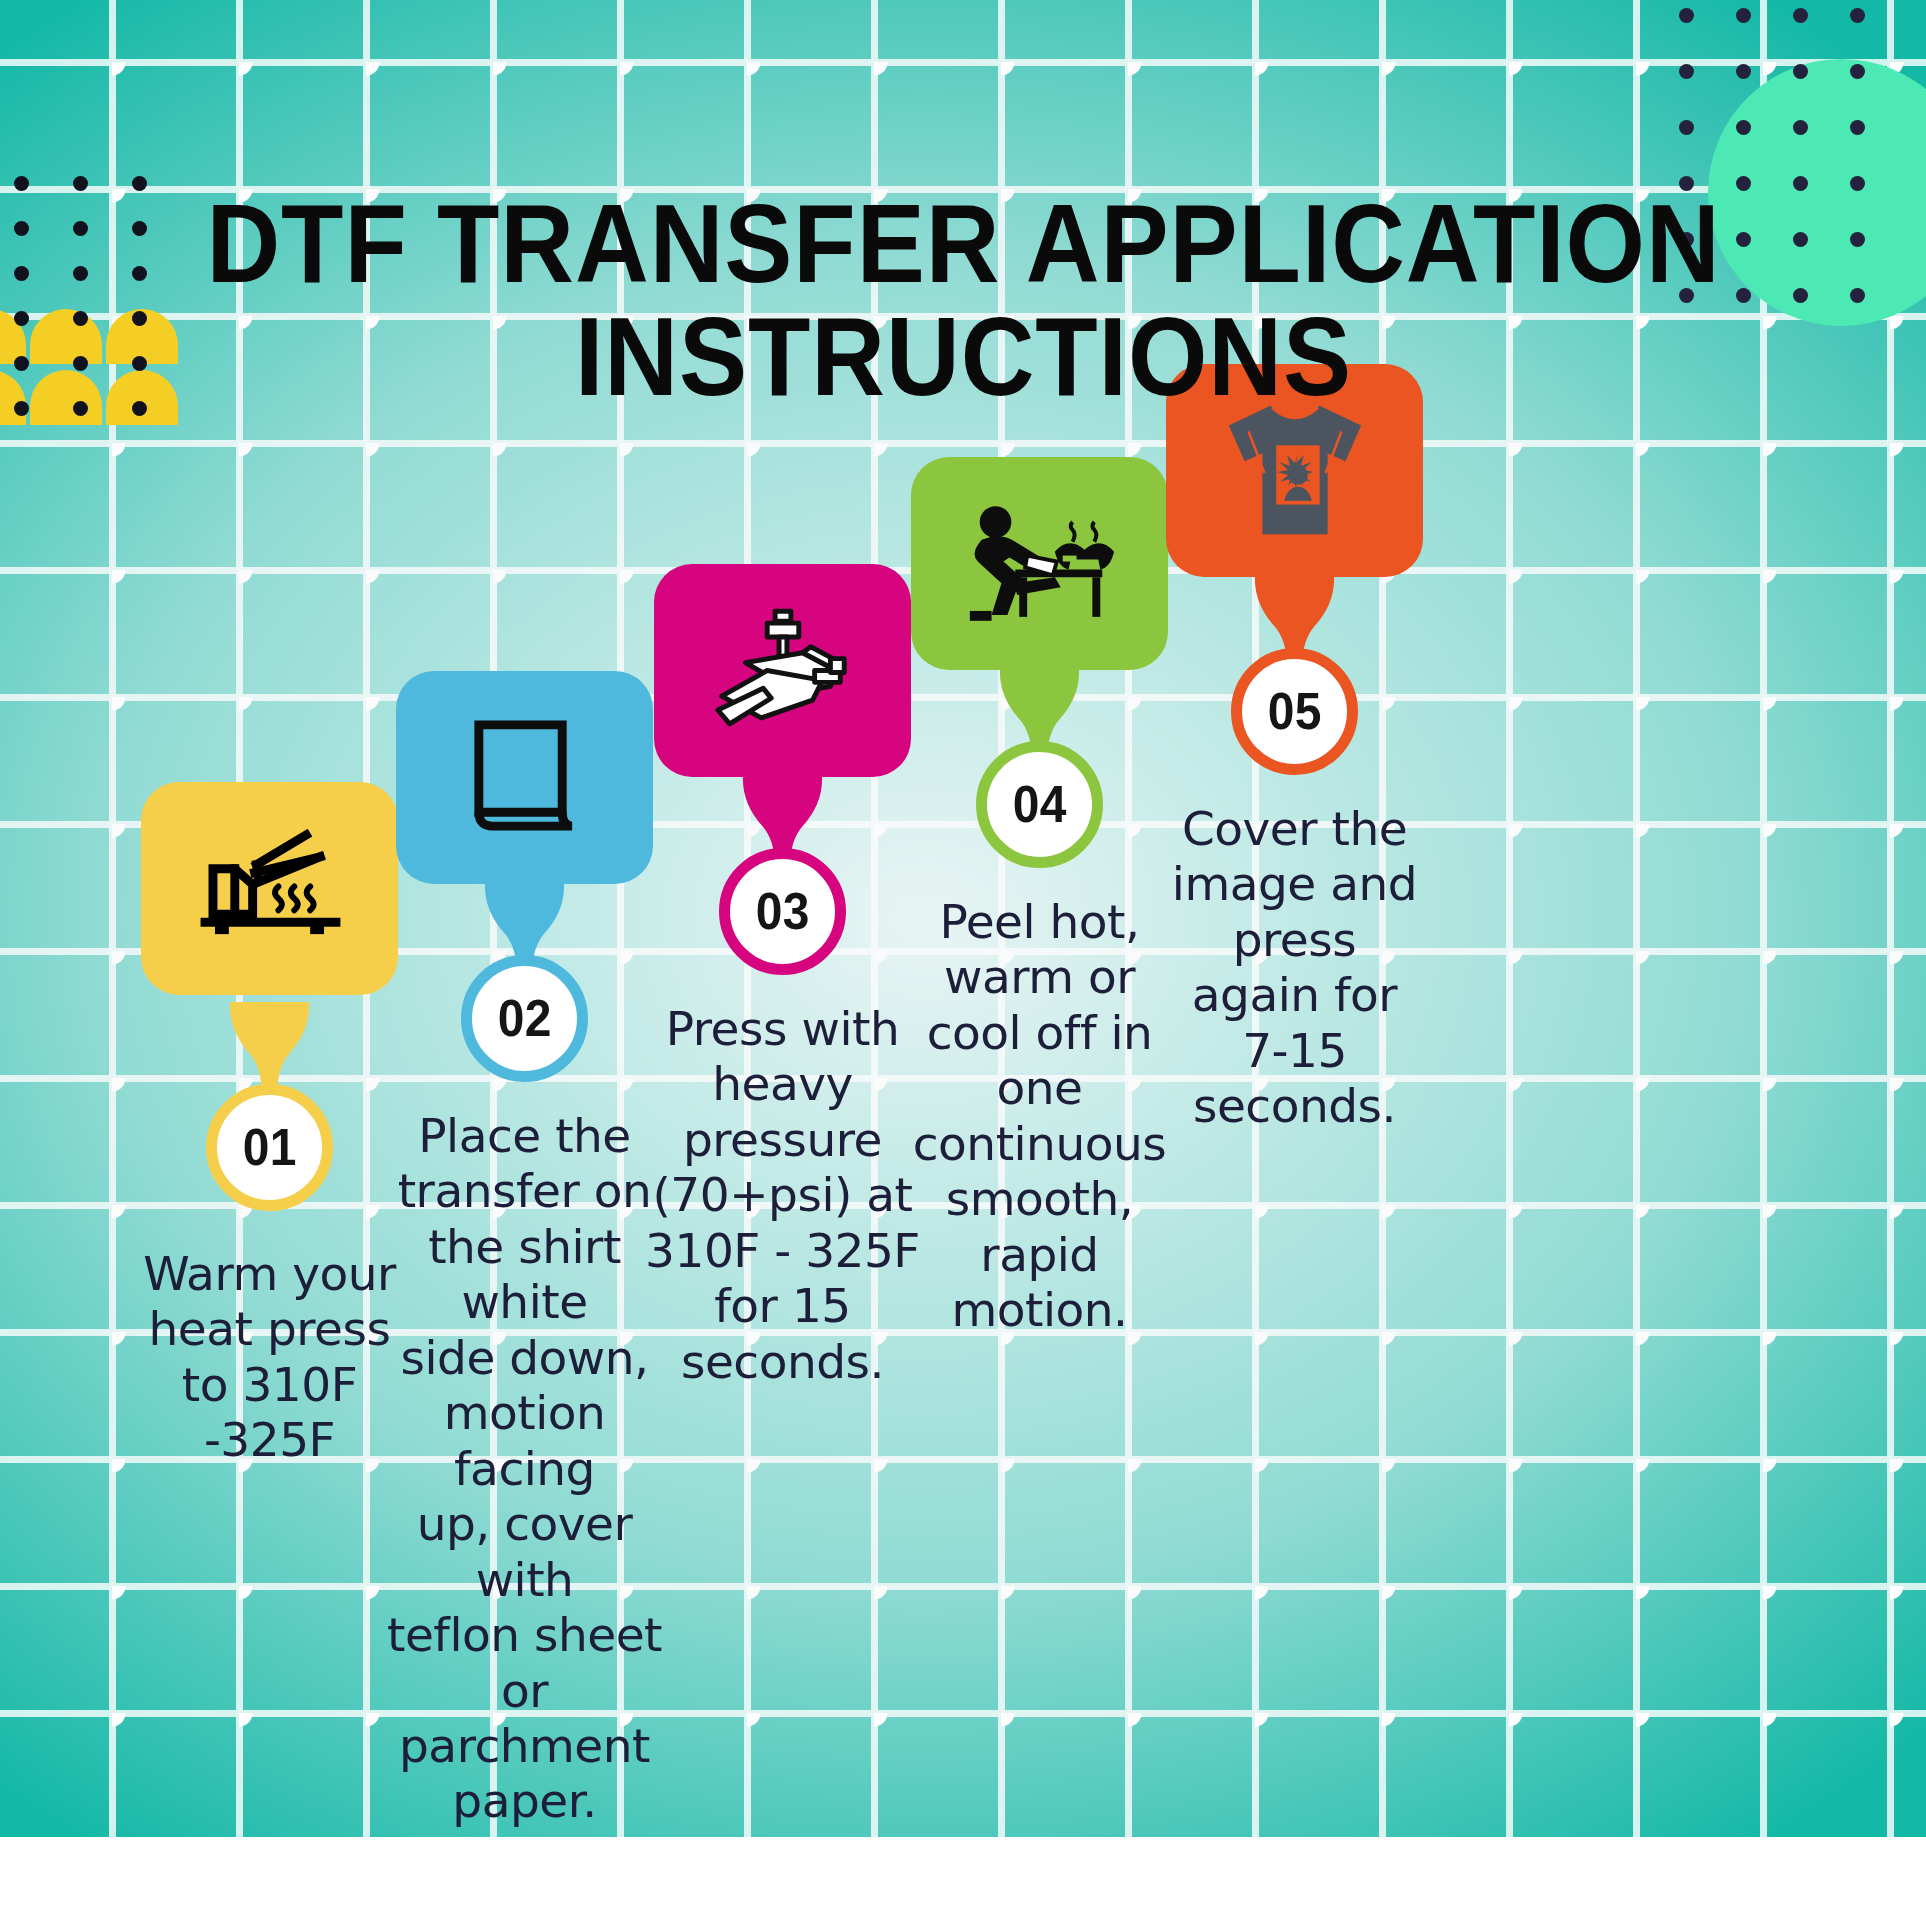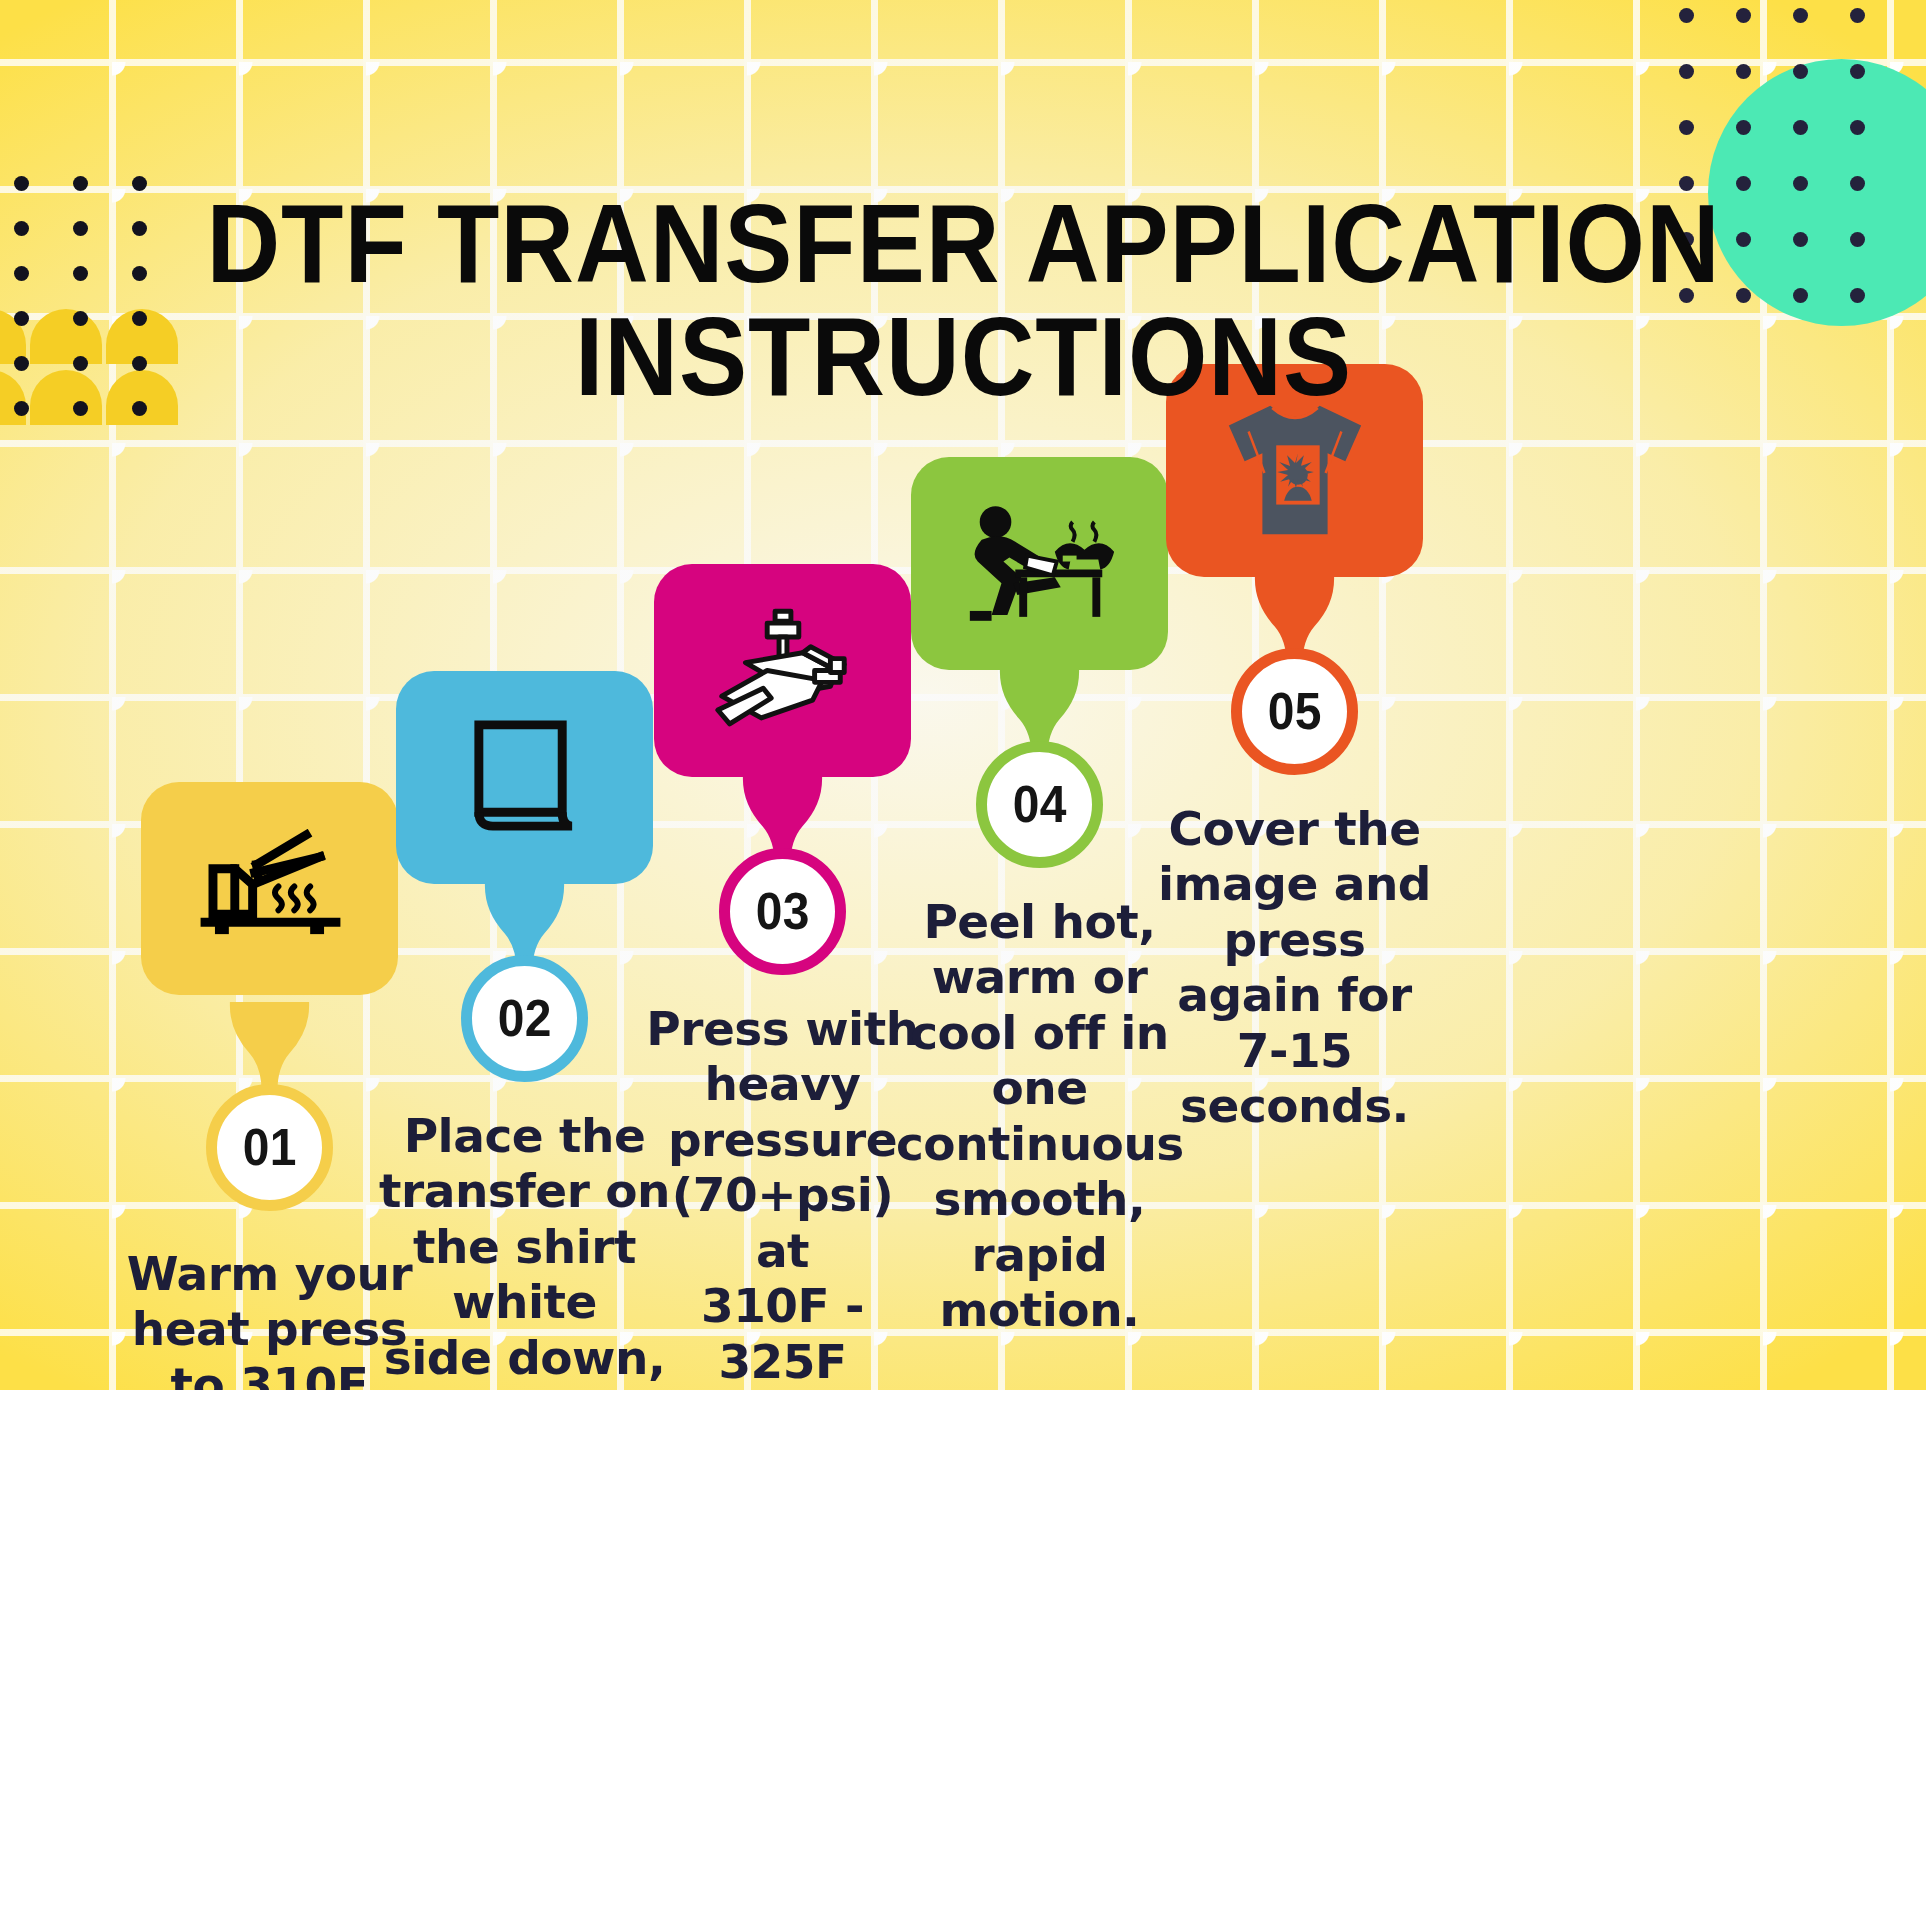--- a/index.html
+++ b/index.html
@@ -7,22 +7,22 @@
   html, body {
     width: 1927px;
     height: 1927px;
     overflow: hidden;
     font-family: "DejaVu Sans", sans-serif;
   }
 
   #stage {
     position: relative;
     width: 1927px;
-    height: 1390px;
-    background: #fde047;
+    height: 1837px;
+    background: #14b8a6;
     overflow: hidden;
   }
 
   
   #bg-grid {
     position: absolute;
     inset: 0;
     background-image:
       linear-gradient(to right, rgba(255,255,255,0.95) 0 7px, transparent 7px),
       linear-gradient(to bottom, rgba(255,255,255,0.95) 0 7px, transparent 7px);
@@ -167,21 +167,21 @@
     transform: scaleX(0.94);
   }
 
   .caption {
     margin-top: 26px;
     width: 297px;
     text-align: center;
     font-family: "DejaVu Sans", sans-serif;
     font-size: 47px;
     line-height: 1.18;
-    font-weight: 700;
+    font-weight: 400;
     color: #1d1e39;
     letter-spacing: -0.5px;
     white-space: pre-line;
   }
 
   
   #step-1 { left: 121px; top: 782px;  color: #F5CE4A; gap: 9px; }
   #step-2 { left: 376px; top: 671px;  color: #4EB9DC; }
   #step-3 { left: 634px; top: 564px;  color: #D6047F; }
   #step-4 { left: 891px; top: 457px;  color: #8CC63F; }

